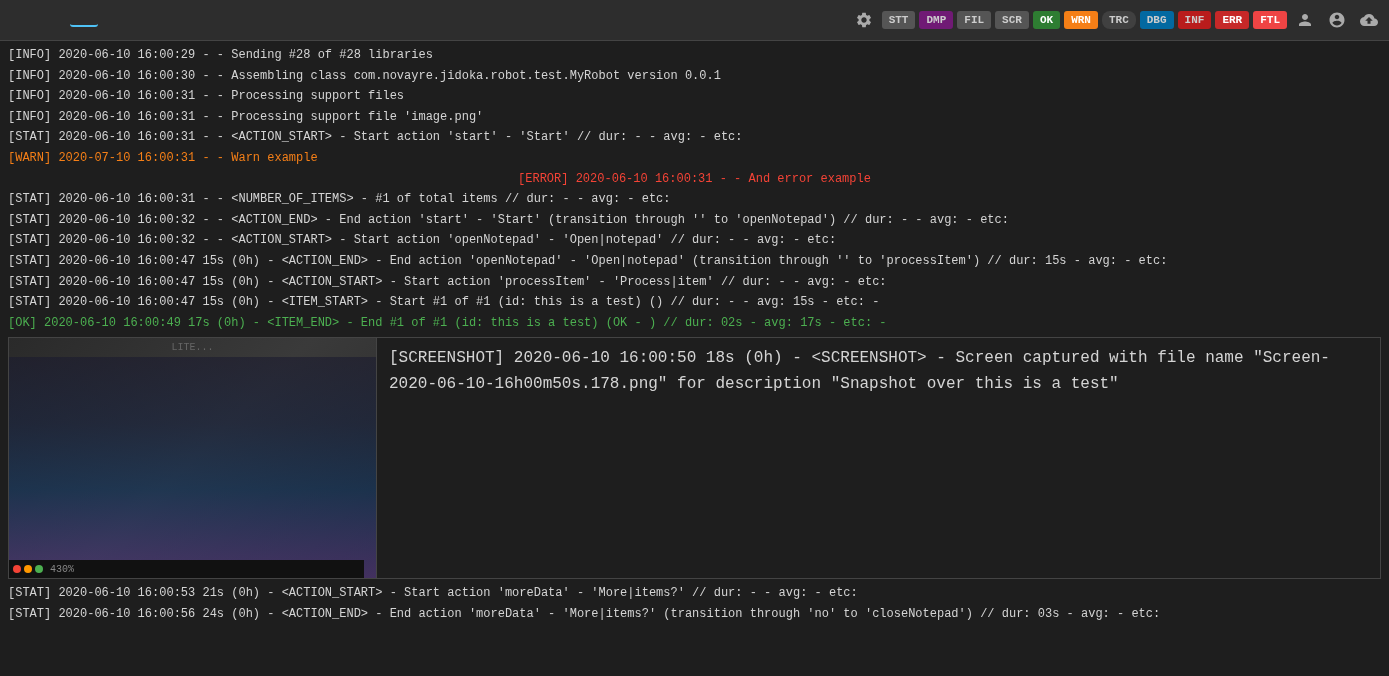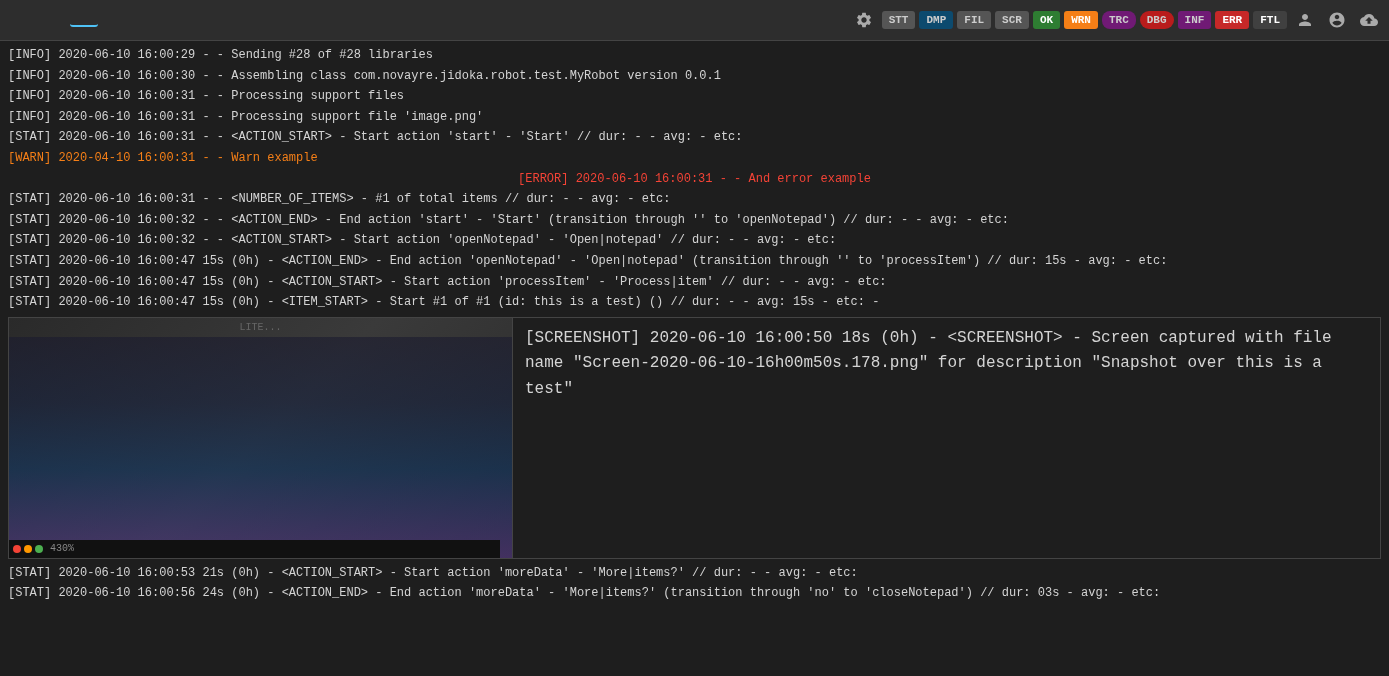--- a/index.html
+++ b/index.html
@@ -48,30 +48,30 @@
 
     .filter-badge {
       padding: 3px 7px;
       font-size: 11px;
       font-weight: bold;
       border-radius: 3px;
       cursor: pointer;
       color: #fff;
     }
     .badge-stt { background: #555; color: #ccc; }
-    .badge-dmp { background: #0c4a6e; color: #ccc; }
+    .badge-dmp { background: #701a75; color: #ccc; }
     .badge-fil { background: #555; color: #ccc; }
     .badge-scr { background: #555; color: #ccc; }
     .badge-ok  { background: #2e7d32; color: #fff; }
     .badge-wrn { background: #f57f17; color: #fff; }
-    .badge-trc { background: #701a75; color: #ccc; border-radius: 8px; }
-    .badge-dbg { background: #b91c1c; color: #ccc; border-radius: 9px; }
-    .badge-inf { background: #701a75; color: #ccc; }
+    .badge-trc { background: #404040; color: #ccc; border-radius: 8px; }
+    .badge-dbg { background: #0369a1; color: #ccc; }
+    .badge-inf { background: #b91c1c; color: #ccc; }
     .badge-err { background: #c62828; color: #fff; }
-    .badge-ftl { background: #404040; color: #fff; }
+    .badge-ftl { background: #ef4444; color: #fff; }
 
     
     #log-container {
       background: #1e1e1e;
       overflow-y: auto;
       height: calc(676px - 41px);
       padding: 4px 0;
     }
 
     .log-line {
@@ -87,21 +87,21 @@
     .log-line.ok     { color: #4caf50; }
 
     
     .screenshot-panel {
       display: flex;
       border: 1px solid #444;
       margin: 4px 8px;
       background: #1e1e1e;
     }
     .screenshot-image {
-      width: 504px;
+      width: 368px;
       min-height: 240px;
       background: #2a2a2a;
       border-right: 1px solid #444;
       position: relative;
       overflow: hidden;
     }
     .screenshot-image-inner {
       width: 100%;
       height: 100%;
       background: linear-gradient(135deg, #2a2a2a 0%, #3a3a3a 50%, #2a2a2a 100%);
@@ -184,28 +184,29 @@
   </div>
 </div>
 
 <div id="log-container">
 
     <div class="log-line info">[INFO] 2020-06-10 16:00:29 - - Sending #28 of #28 libraries</div>
     <div class="log-line info">[INFO] 2020-06-10 16:00:30 - - Assembling class com.novayre.jidoka.robot.test.MyRobot version 0.0.1</div>
     <div class="log-line info">[INFO] 2020-06-10 16:00:31 - - Processing support files</div>
     <div class="log-line info">[INFO] 2020-06-10 16:00:31 - - Processing support file 'image.png'</div>
     <div class="log-line stat">[STAT] 2020-06-10 16:00:31 - - &lt;ACTION_START&gt; - Start action 'start' - 'Start' // dur: - - avg: - etc:</div>
-    <div class="log-line warn">[WARN] 2020-04-10 16:00:31 - - Warn example</div>
+    <div class="log-line warn">[WARN] 2020-07-10 16:00:31 - - Warn example</div>
     <div class="log-line error">[ERROR] 2020-06-10 16:00:31 - - And error example</div>
     <div class="log-line stat">[STAT] 2020-06-10 16:00:31 - - &lt;NUMBER_OF_ITEMS&gt; - #1 of total items // dur: - - avg: - etc:</div>
     <div class="log-line stat">[STAT] 2020-06-10 16:00:32 - - &lt;ACTION_END&gt; - End action 'start' - 'Start' (transition through '' to 'openNotepad') // dur: - - avg: - etc:</div>
     <div class="log-line stat">[STAT] 2020-06-10 16:00:32 - - &lt;ACTION_START&gt; - Start action 'openNotepad' - 'Open|notepad' // dur: - - avg: - etc:</div>
     <div class="log-line stat">[STAT] 2020-06-10 16:00:47 15s (0h) - &lt;ACTION_END&gt; - End action 'openNotepad' - 'Open|notepad' (transition through '' to 'processItem') // dur: 15s - avg: - etc:</div>
     <div class="log-line stat">[STAT] 2020-06-10 16:00:47 15s (0h) - &lt;ACTION_START&gt; - Start action 'processItem' - 'Process|item' // dur: - - avg: - etc:</div>
     <div class="log-line stat">[STAT] 2020-06-10 16:00:47 15s (0h) - &lt;ITEM_START&gt; - Start #1 of #1 (id: this is a test) () // dur: - - avg: 15s - etc: -</div>
+    <div class="log-line ok">[OK] 2020-06-10 16:00:49 17s (0h) - &lt;ITEM_END&gt; - End #1 of #1 (id: this is a test) (OK - ) // dur: 02s - avg: 17s - etc: -</div>
     <div class="screenshot-panel">
       <div class="screenshot-image">
         <div class="screenshot-image-inner">
           <div style="color:#666; font-size:10px; padding:4px;">LITE...</div>
           <div style="flex:1; width:100%; background: linear-gradient(to bottom, #1a1a2e 0%, #16213e 30%, #0f3460 60%, #533483 100%); opacity:0.6;"></div>
         </div>
         <div class="screenshot-minibar">
           <div class="mini-dot" style="background:#f44336;"></div>
           <div class="mini-dot" style="background:#ff9800;"></div>
           <div class="mini-dot" style="background:#4caf50;"></div>

